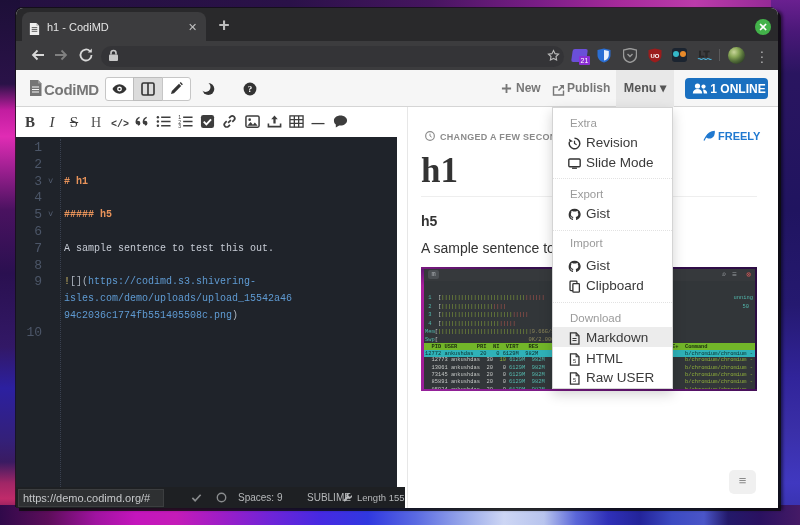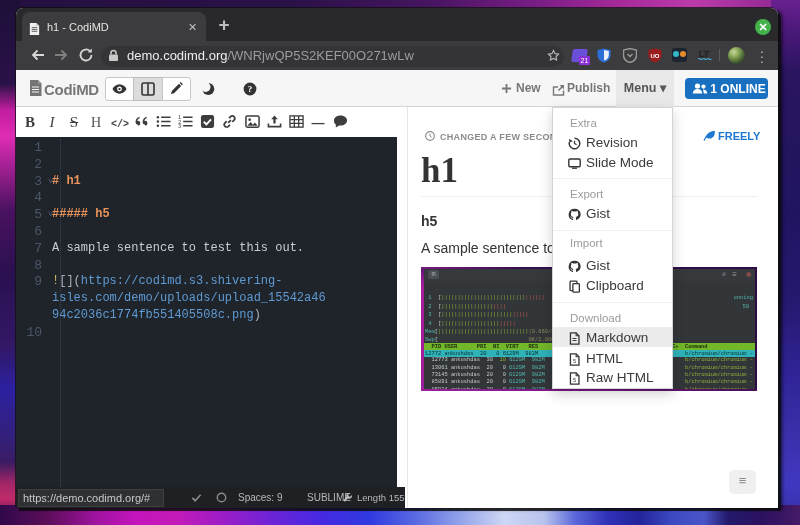--- a/index.html
+++ b/index.html
@@ -36,22 +36,22 @@
   #online{left:669px;top:70px;width:83px;height:21px;background:#1a70c0;border-radius:4px;
           color:#fff;font-weight:bold;font-size:12px;}
   
   #mdbar{left:0;top:99px;width:381px;height:30px;background:#fff;}
   .mi{top:104px;height:20px;color:#3d3d3d;font-size:14px;text-align:center;line-height:20px;}
   
   #editor{left:0;top:129px;width:381px;height:350px;background:#1f232a;overflow:hidden;}
   #gutterline{left:44px;top:131px;height:348px;width:0;border-left:1px dotted #3a4150;}
   .ln{left:0;width:26px;text-align:right;color:#4c5668;position:absolute;
       font-family:"Liberation Mono",monospace;font-size:13px;line-height:17px;}
-  .cl{left:36px;position:absolute;white-space:pre;color:#c7ccd5;
-      font-family:"Liberation Mono",monospace;font-size:12px;line-height:17px;}
+  .cl{left:48px;position:absolute;white-space:pre;color:#c7ccd5;
+      font-family:"Liberation Mono",monospace;font-size:10px;line-height:17px;}
   .orange{color:#e8935a;font-weight:bold;}
   .blue{color:#5f9bd3;}
   .yellow{color:#cdb867;}
   .gray{color:#aab2bc;}
   .fold{left:32px;position:absolute;color:#566074;font-size:9px;line-height:17px;}
   
   #sbar{left:0;top:479px;width:389px;height:21px;background:#1e2023;color:#b6b8ba;font-size:11px;}
   #surl{left:2px;top:481px;width:140px;height:16px;border:1px solid #3c3e40;color:#c6c8ca;
         font-size:11px;line-height:17px;padding-left:4px;background:#2e3032;}
   .sit{top:484px;color:#b6b8ba;font-size:10px;}
@@ -93,21 +93,20 @@
 
   <div id="frame" class="abs"></div>
   <div id="tab" class="abs">
       <span class="title abs">h1 - CodiMD</span>
       <span id="tabx" class="abs">✕</span>
     </div>
   <div id="newtab" class="abs">+</div>
   <div id="wclose" class="abs">✕</div>
   <div id="nav2" class="abs"></div>
   <div class="abs" style="left:85px;top:38px;width:463px;height:21px;border-radius:11px;background:#343437"></div>
-  <div id="urltext" class="abs">demo.codimd.org<span>/WNRjwQP5S2KEF00O271wLw</span></div>
 
   <div id="cnav" class="abs"></div>
   <div id="brand" class="abs">CodiMD</div>
   <div id="vb1" class="abs"></div>
     <div id="vb2" class="abs"></div>
     <div id="vb3" class="abs"></div>
   <div class="navlink abs" style="left:500px;">New</div>
   <div class="navlink abs" style="left:551px;">Publish</div>
   <div id="menuBtn" class="abs">Menu ▾</div>
   <div id="online" class="abs"></div>
@@ -310,21 +309,21 @@
         </svg>
       </div>
 <div class="mit" style="left:33px;top:243px">HTML</div>
 <div class="mic" style="left:15px;top:264px">
         <svg width="13" height="13" viewBox="0 0 16 16">
           <path d="M3 1h7l3.5 3.5V15H3z" fill="none" stroke="#333" stroke-width="1.6"></path>
           <path d="M10 1v3.5H13.5" fill="none" stroke="#333" stroke-width="1.3"></path>
           <text x="8" y="12.5" font-size="7" text-anchor="middle" fill="#333" font-family="Liberation Sans">5</text>
         </svg>
       </div>
-<div class="mit" style="left:33px;top:262px">Raw HTML</div>
+<div class="mit" style="left:33px;top:262px">Raw USER</div>
 </div>
 
   <div id="sbar" class="abs"></div>
   <div id="surl" class="abs">https://demo.codimd.org/#</div>
   <div class="sit abs" style="left:222px;">Spaces: 9</div>
   <div class="sit abs" style="left:277px;margin-left:14px;">SUBLIME</div>
   <div class="sit abs" style="left:341px;font-size:9.5px;">Length 155</div>
 <svg class="icon" style="left:12px;top:14px" width="13" height="14" viewBox="0 0 14 15">
       <path d="M2 1h7l3 3v10H2z" fill="#eee"></path>
       <path d="M9 1v3h3z" fill="#bbb"></path>

